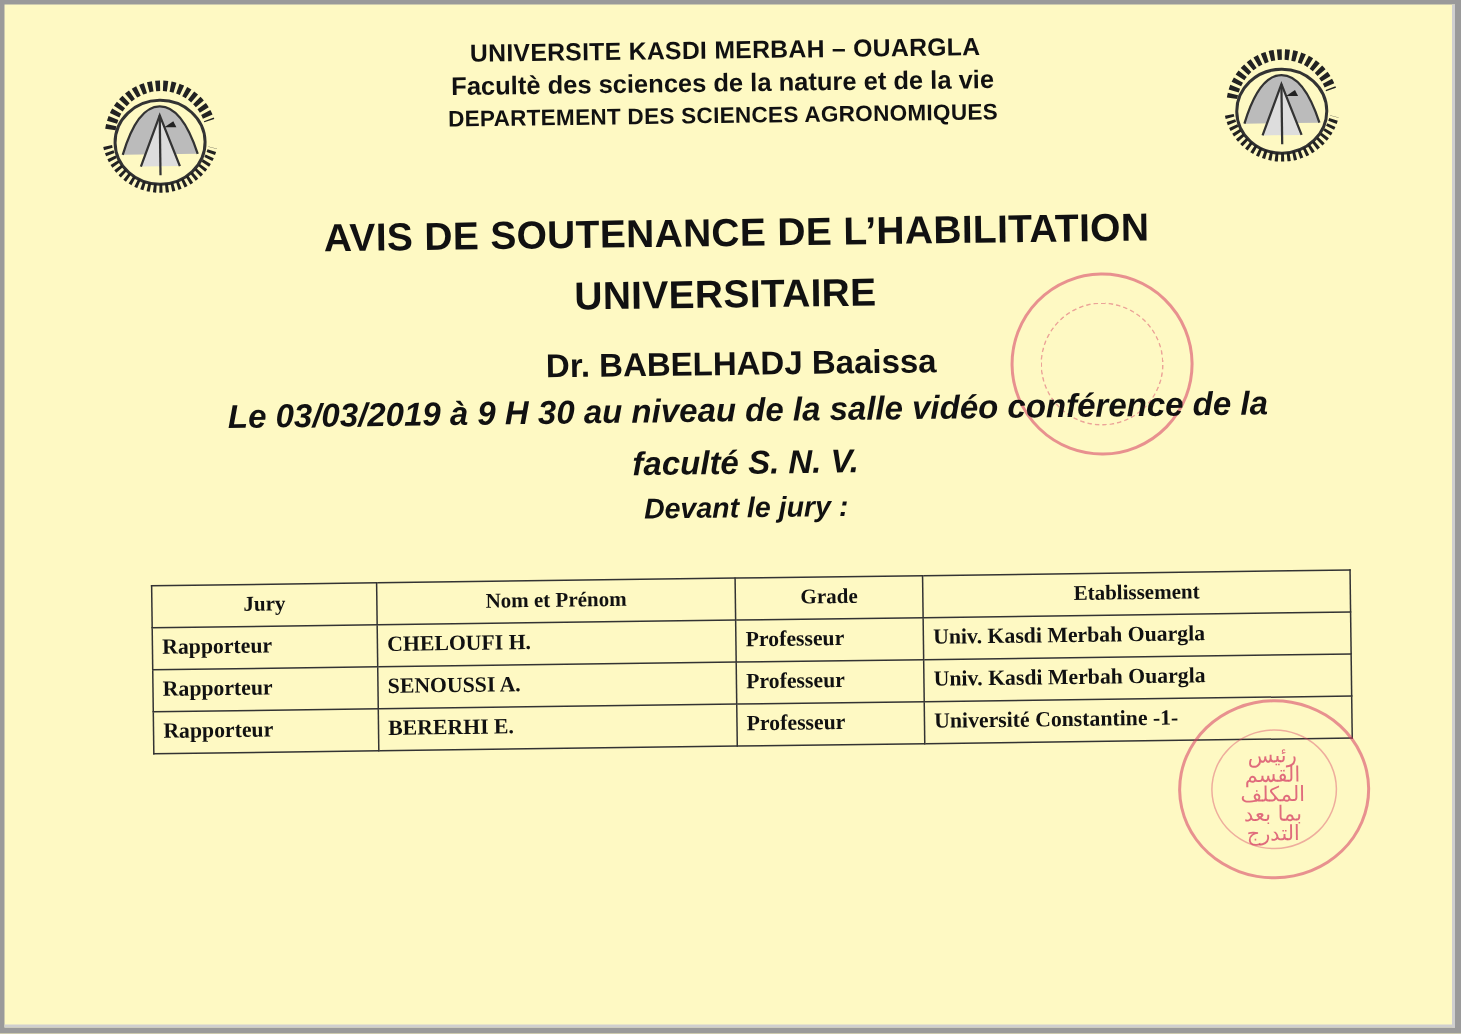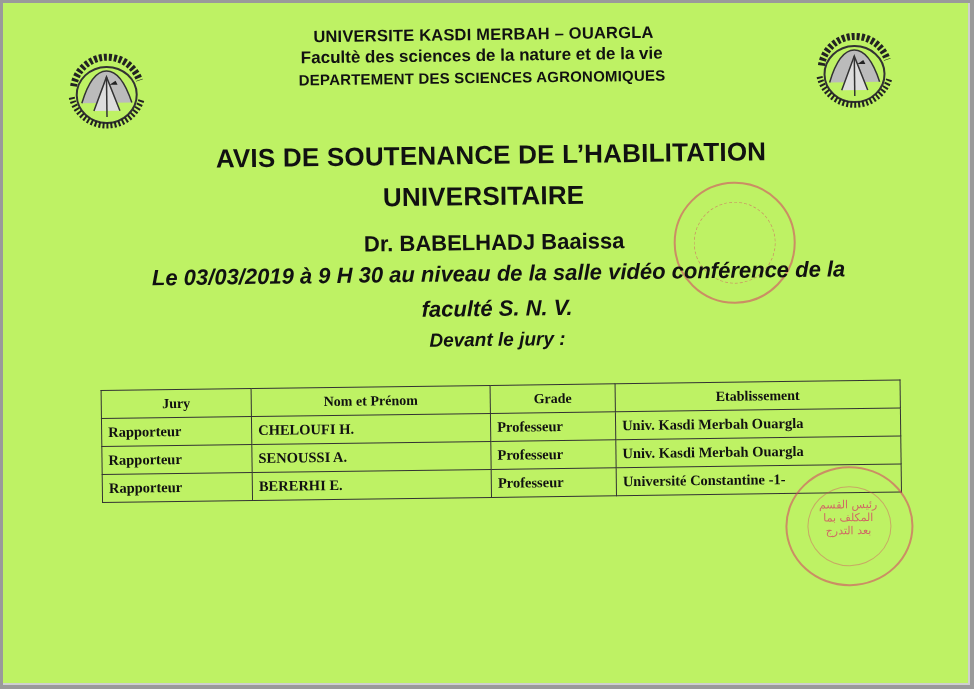--- a/index.html
+++ b/index.html
@@ -1,17 +1,17 @@
 <!DOCTYPE html>
 <html><head>
 <meta charset="utf-8">
 <style>
   html, body { margin:0; padding:0; }
   body { width:974px; height:689px; background:#9a9a9a; position:relative; overflow:hidden; font-family:"Liberation Sans", sans-serif; }
-  .page { position:absolute; left:3px; top:3px; width:965px; height:680px; background:#bef264; border-right:2px solid #cfcfcf; border-bottom:2px solid #cfcfcf; overflow:hidden; }
+  .page { position:absolute; left:3px; top:3px; width:965px; height:680px; background:#fef9c3; border-right:2px solid #cfcfcf; border-bottom:2px solid #cfcfcf; overflow:hidden; }
   .doc { position:absolute; left:0; top:0; width:965px; height:680px; transform:rotate(-0.75deg); transform-origin:480px 340px; }
   .hdr { position:absolute; left:0; width:965px; text-align:center; font-weight:bold; color:#111; }
   .h1 { top:22px; font-size:16.5px; letter-spacing:0.2px; left:2px; }
   .h2 { top:43px; font-size:17px; }
   .h3 { top:66px; font-size:15px; letter-spacing:0.2px; }
   .title { position:absolute; left:0; width:965px; text-align:center; font-weight:bold; font-size:26px; color:#111; letter-spacing:0.2px; }
   .t1 { top:137px; left:8px; }
   .t2 { top:178px; }
   .name { position:absolute; top:227px; left:10px; width:965px; text-align:center; font-weight:bold; font-size:22px; color:#111; }
   .info { position:absolute; left:0; width:965px; text-align:center; font-weight:bold; font-style:italic; font-size:22px; color:#111; }
@@ -94,17 +94,17 @@
         <td>Rapporteur</td>
         <td>BERERHI  E.</td>
         <td>Professeur</td>
         <td>Université  Constantine  -1-</td>
       </tr>
     </tbody>
       </table>
 
     <div class="stamp" style="left:780px; top:468px; width:124px; height:116px;">
       <div style="position:absolute; left:20px; top:18px; width:82px; height:78px; border-radius:50%; border:1px solid rgba(214,60,100,0.4);"></div>
-      <div style="position:absolute; left:30px; top:30px; width:62px; font-size:11px; line-height:13px; color:rgba(214,60,100,0.75); text-align:center; direction:rtl; font-family:'DejaVu Sans', sans-serif;">رئيس القسم المكلف بما بعد التدرج</div>
+      <div style="position:absolute; left:30px; top:30px; width:62px; font-size:14px; line-height:13px; color:rgba(214,60,100,0.75); text-align:center; direction:rtl; font-family:'DejaVu Sans', sans-serif;">رئيس القسم المكلف بما بعد التدرج</div>
     </div>
 
   </div>
 </div>
 
 </body></html>

